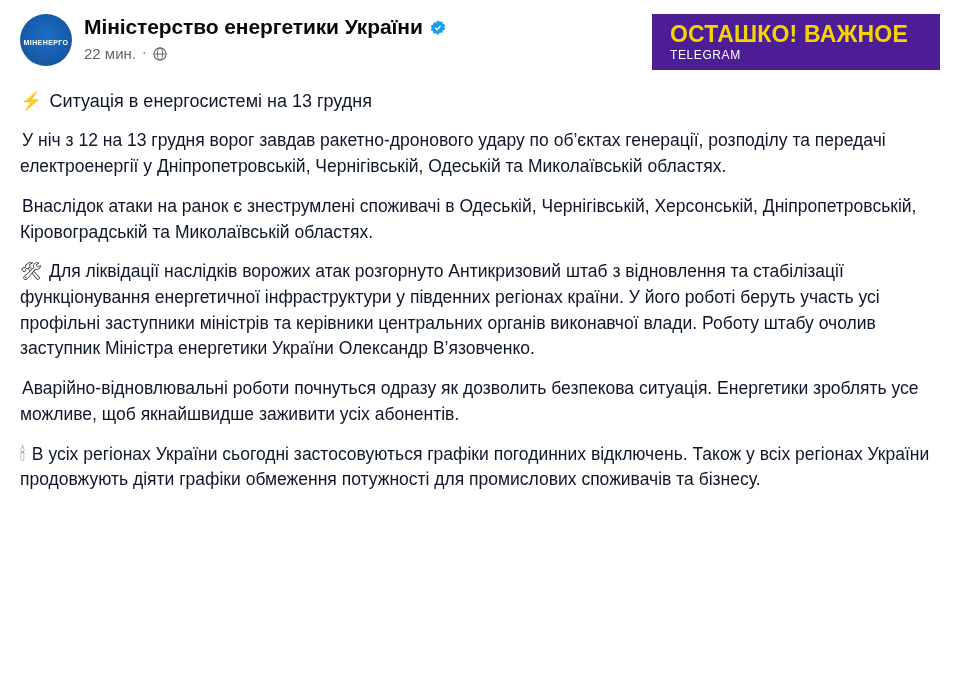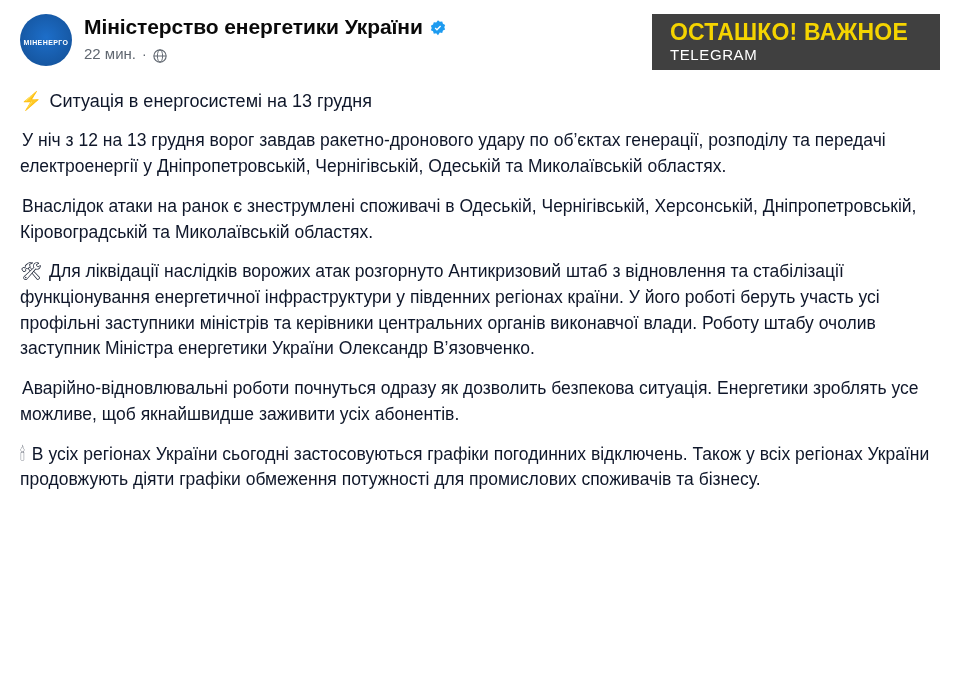--- a/index.html
+++ b/index.html
@@ -69,21 +69,20 @@
   }
   .verified {
     width: 18px;
     height: 18px;
     display: inline-block;
     position: relative;
     top: 1px;
   }
   .meta-row {
     display: flex;
-    align-items: center;
     gap: 6px;
     margin-top: 6px;
     color: #606770;
     font-size: 15px;
   }
   .meta-dot {
     font-size: 14px;
     line-height: 1;
     color: #606770;
   }
@@ -94,37 +93,37 @@
     position: relative;
     top: 2px;
   }
   
   .watermark {
     position: absolute;
     top: 14px;
     right: 20px;
     width: 288px;
     height: 56px;
-    background: #404040;
+    background: #4c1d95;
     display: flex;
     flex-direction: column;
     justify-content: center;
     padding-left: 18px;
     box-sizing: border-box;
   }
   .wm-top {
     color: #f5d400;
     font-size: 23px;
     font-weight: bold;
     letter-spacing: 0.2px;
     line-height: 1.05;
   }
   .wm-bottom {
     color: #ffffff;
-    font-size: 15px;
+    font-size: 12px;
     letter-spacing: 0.6px;
     line-height: 1.1;
     margin-top: 3px;
   }
   
   .post-body {
     margin-top: 12px;
     font-size: 17.5px;
     line-height: 1.47;
     color: #0f172a;

